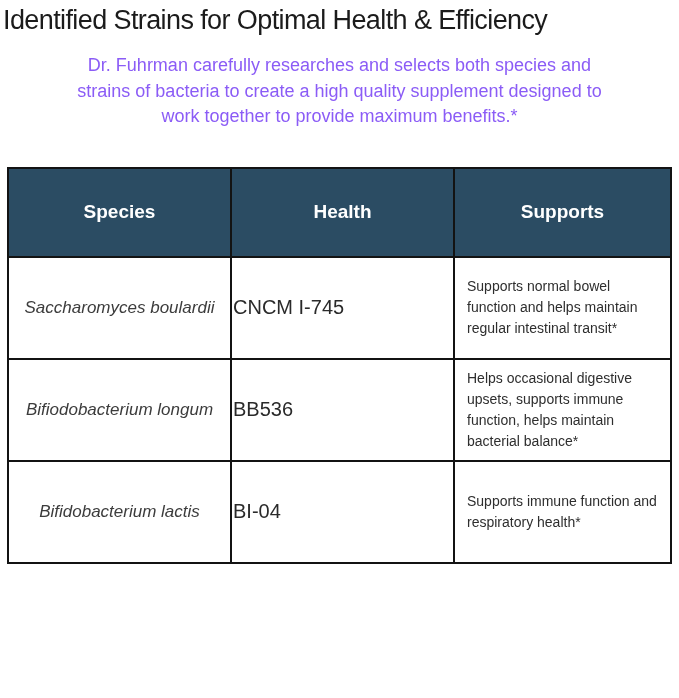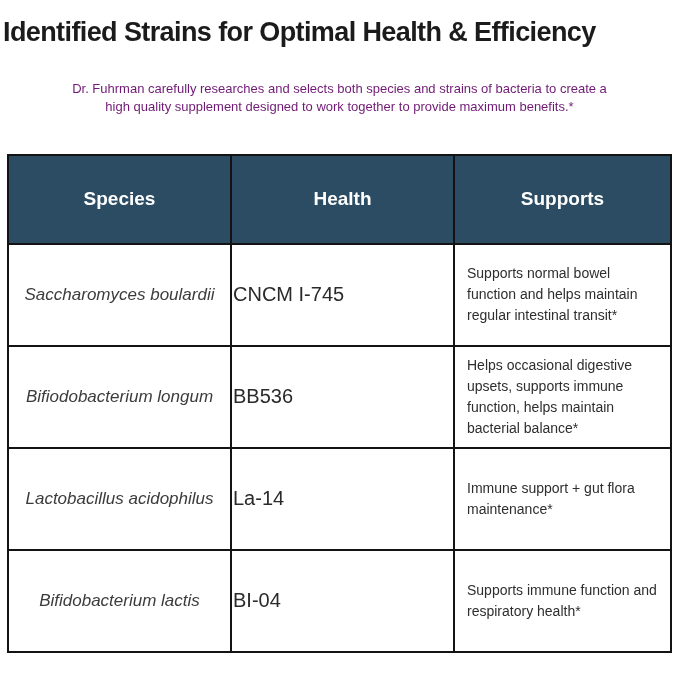--- a/index.html
+++ b/index.html
@@ -9,33 +9,33 @@
   }
   html,body{margin:0;padding:0;}
   body{
     width:679px;height:698px;
     background:#ffffff;
     font-family:"Liberation Sans", sans-serif;
     overflow:hidden;
   }
   .page-title{
     font-size:27px;
-    font-weight:bold;
+    font-weight:normal;
     color:#1b1b1b;
     letter-spacing:-0.6px;
-    padding:17px 2px 0 3px;
+    padding:5px 2px 0 3px;
     white-space:nowrap;
   }
   .page-subtitle{
     width:560px;
-    margin:32px auto 0;
+    margin:17px auto 0;
     text-align:center;
-    font-size:13px;
+    font-size:18px;
     line-height:1.42;
-    color:#701a75;
+    color:#8b5cf6;
   }
   table.strains{
     border-collapse:collapse;
     table-layout:fixed;
     width:663px;
     margin:37px auto 0;
   }
   col.c1{width:223px}
   col.c2{width:223px}
   col.c3{width:217px}
@@ -99,25 +99,20 @@
     <td class="strain">CNCM I-745</td>
     <td class="supports">Supports normal bowel function and helps maintain regular intestinal transit*</td>
   </tr>
 
   <tr>
     <td class="species">Bifiodobacterium longum</td>
     <td class="strain">BB536</td>
     <td class="supports">Helps occasional digestive upsets, supports immune function, helps maintain bacterial balance*</td>
   </tr>
 
-  <tr>
-    <td class="species">Lactobacillus acidophilus</td>
-    <td class="strain">La-14</td>
-    <td class="supports">Immune support + gut flora maintenance*</td>
-  </tr>
 
 
   <tr>
     <td class="species">Bifidobacterium lactis</td>
     <td class="strain">BI-04</td>
     <td class="supports">Supports immune function and respiratory health*</td>
   </tr>
 </tbody>
 </table>
 

